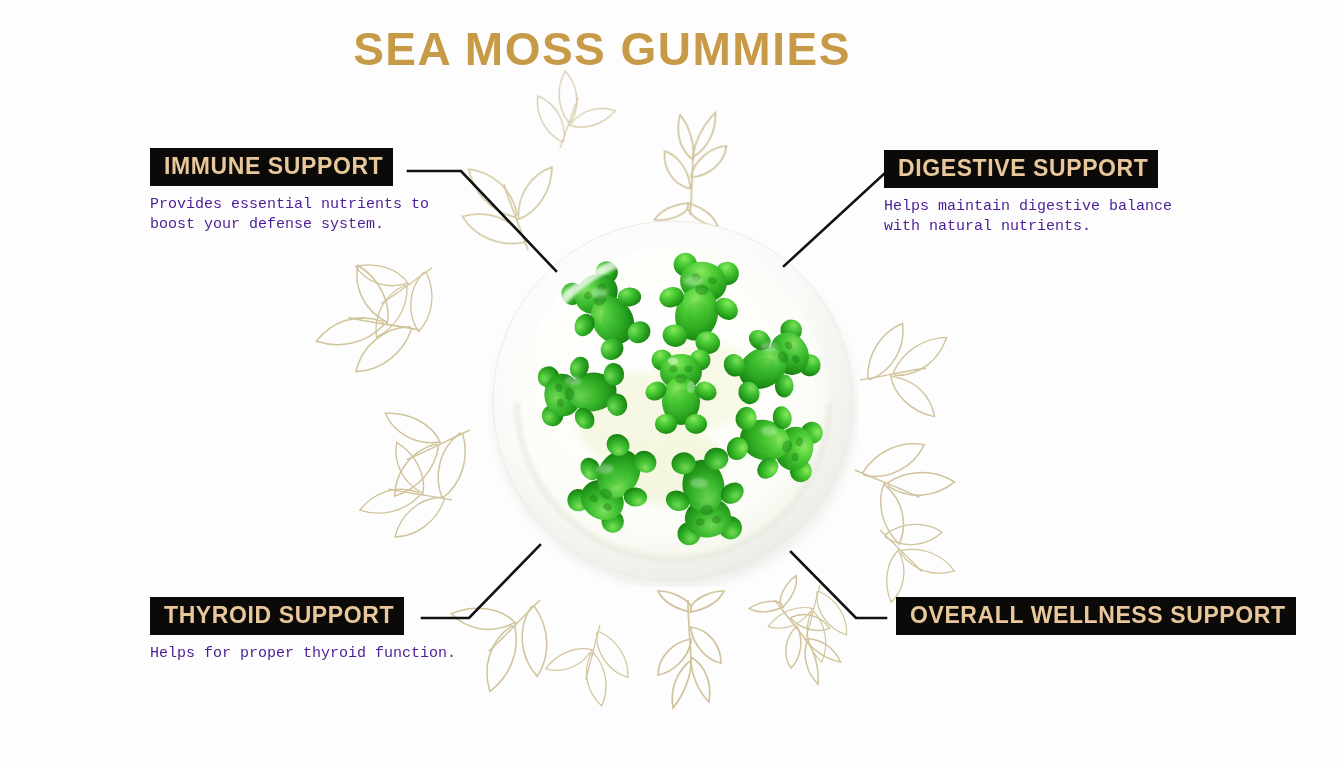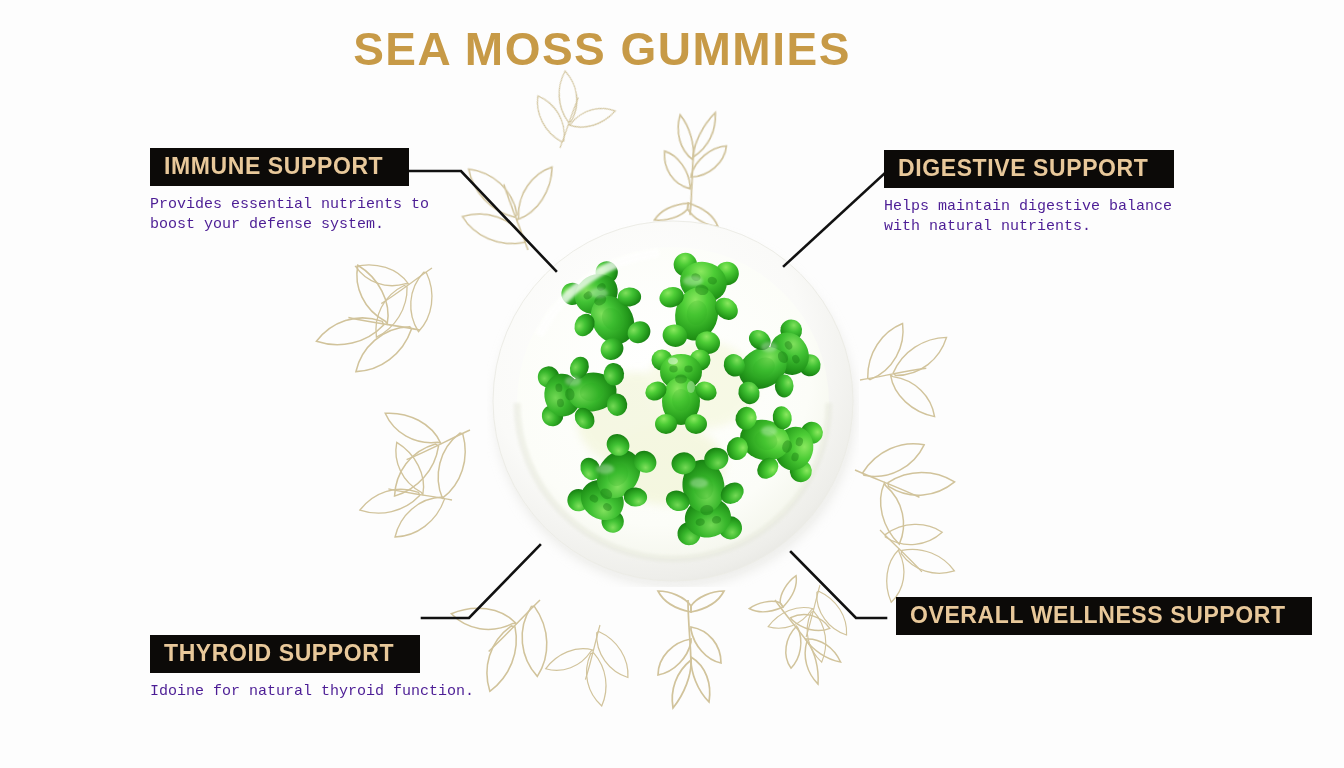--- a/index.html
+++ b/index.html
@@ -40,36 +40,36 @@
 
   
   .callout { position:absolute; }
   .badge {
     display:inline-block;
     background:#0c0a08;
     color:#e8c89a;
     font-size:23px;
     font-weight:bold;
     letter-spacing:0.6px;
-    padding:7px 26px 8px 14px;
+    padding:7px 10px 8px 14px;
     line-height:1;
     white-space:nowrap;
     font-family:"Liberation Sans", sans-serif;
   }
   .desc {
     margin-top:9px;
     font-size:15px;
     line-height:1.35;
     color:#4c1d95;
     font-family:Liberation Mono, monospace;
     white-space:pre-line;
   }
 
   #callout-immune   { left:150px; top:148px; }
-  #callout-thyroid  { left:150px; top:597px;margin-top:38px; }
+  #callout-thyroid  { left:150px; top:597px; }
   #callout-digestive{ left:884px; top:150px; }
   #callout-wellness { left:884px; top:597px;margin-left:12px; }
 </style>
 </head>
 <body>
 
 <div id="stage">
 
   <svg class="decor" viewBox="0 0 1344 768">
     <defs>
@@ -304,21 +304,21 @@
   </div>
 
   <div class="callout" id="callout-digestive">
     <div class="badge">DIGESTIVE SUPPORT</div>
     <div class="desc">Helps maintain digestive balance
 with natural nutrients.</div>
   </div>
 
   <div class="callout" id="callout-thyroid">
     <div class="badge">THYROID SUPPORT</div>
-    <div class="desc">Idoine for natural thyroid function.</div>
+    <div class="desc">Helps for proper thyroid function.</div>
   </div>
 
   <div class="callout" id="callout-wellness">
     <div class="badge">OVERALL WELLNESS SUPPORT</div>
   </div>
 
   <div class="title">SEA MOSS GUMMIES</div>
 
 </div>
 

